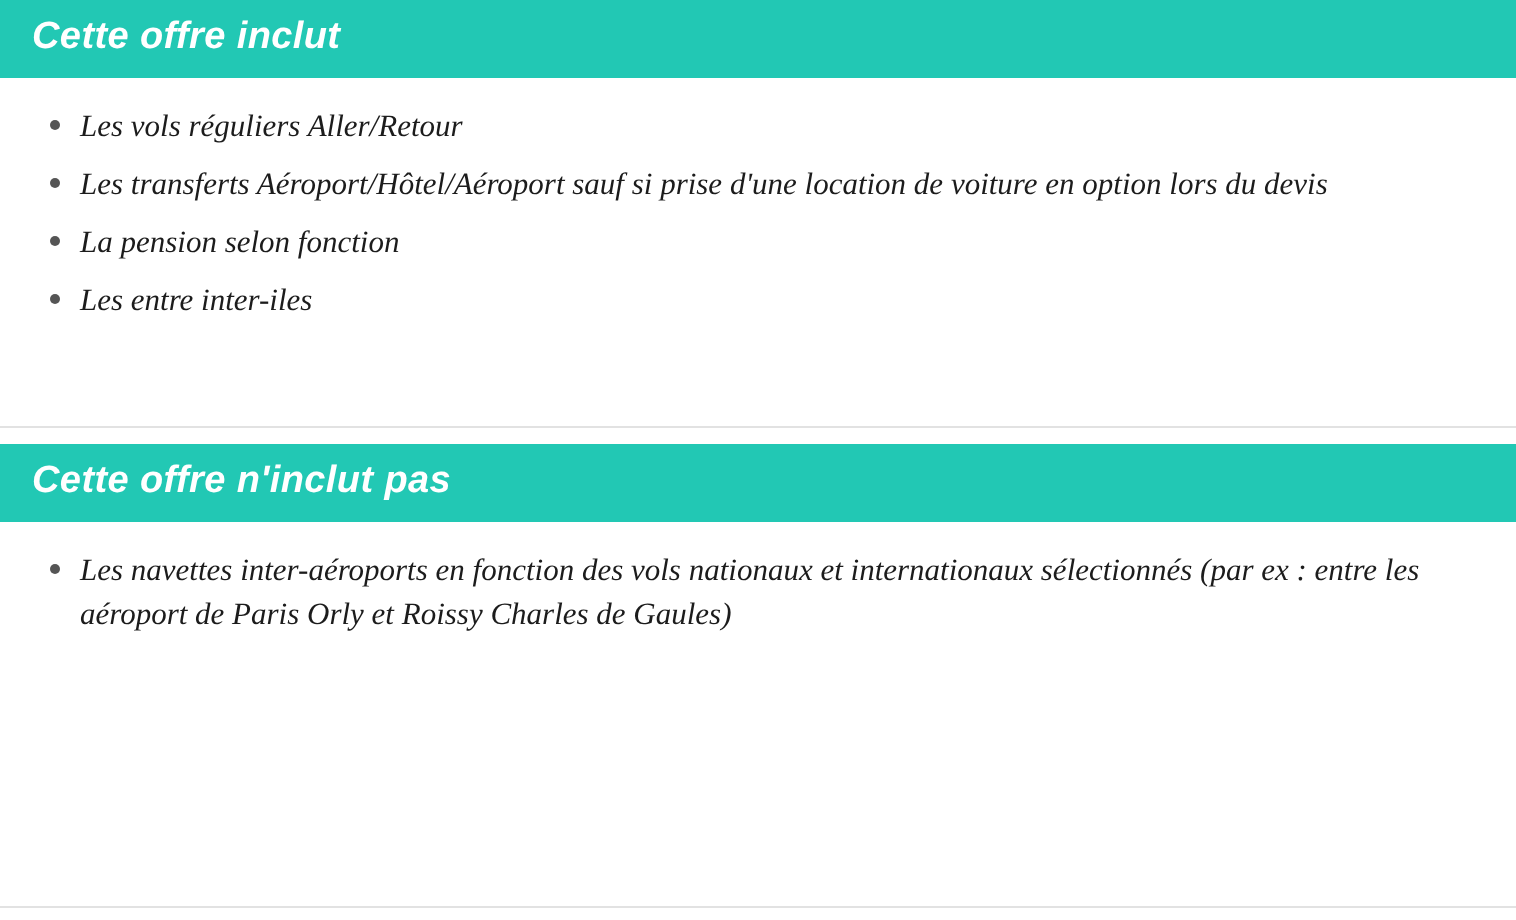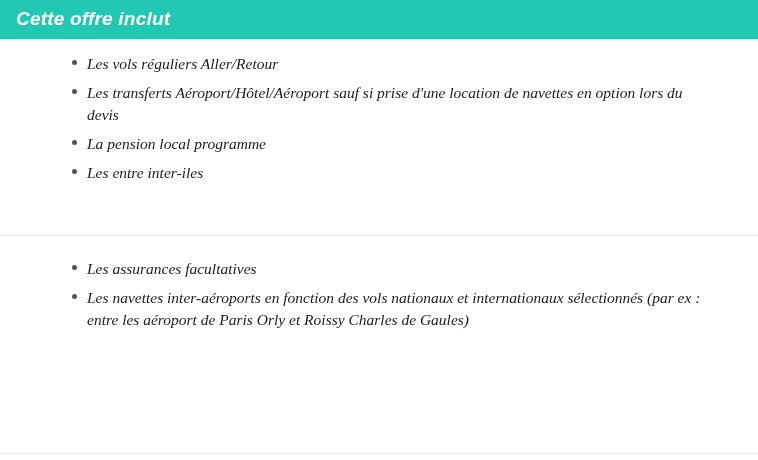--- a/index.html
+++ b/index.html
@@ -43,21 +43,20 @@
     padding: 0;
   }
   ul.bullets li {
     position: relative;
     font-family: "Liberation Serif", serif;
     font-style: italic;
     font-size: 15.5px;
     color: #1c1c1c;
     line-height: 1.42;
     padding: 0 44px 7px 40px;
-    margin-left: 47px;
   }
   ul.bullets li::before {
     content: "";
     position: absolute;
     left: 25px;
     top: 7px;
     width: 5px;
     height: 5px;
     border-radius: 50%;
     background: #555555;
@@ -85,34 +84,34 @@
 </head>
 <body>
 
 <div class="page">
 
   <div class="section">
     <div class="section-header">Cette offre inclut</div>
     <div class="section-body">
       <ul class="bullets">
         <li>Les vols réguliers Aller/Retour</li>
-        <li>Les transferts Aéroport/Hôtel/Aéroport sauf si prise d'une location de navettes en option lors du devis</li>
-        <li>La pension local programme</li>
+        <li>Les transferts Aéroport/Hôtel/Aéroport sauf si prise d'une location de voiture en option lors du devis</li>
+        <li>La pension selon fonction</li>
         <li>Les entre inter-iles</li>
       </ul>
       <div class="spacer-included"></div>
       <div class="divider-rule"></div>
       <div class="spacer-after-rule"></div>
     </div>
   </div>
 
   <div class="section">
+    <div class="section-header">Cette offre n'inclut pas</div>
     <div class="section-body">
       <ul class="bullets">
-        <li>Les assurances facultatives</li>
         <li>Les navettes inter-aéroports en fonction des vols nationaux et internationaux sélectionnés (par ex : entre les aéroport de Paris Orly et Roissy Charles de Gaules)</li>
       </ul>
     </div>
   </div>
 
   <div class="bottom-rule"></div>
 
 </div>
 
 </body></html>

